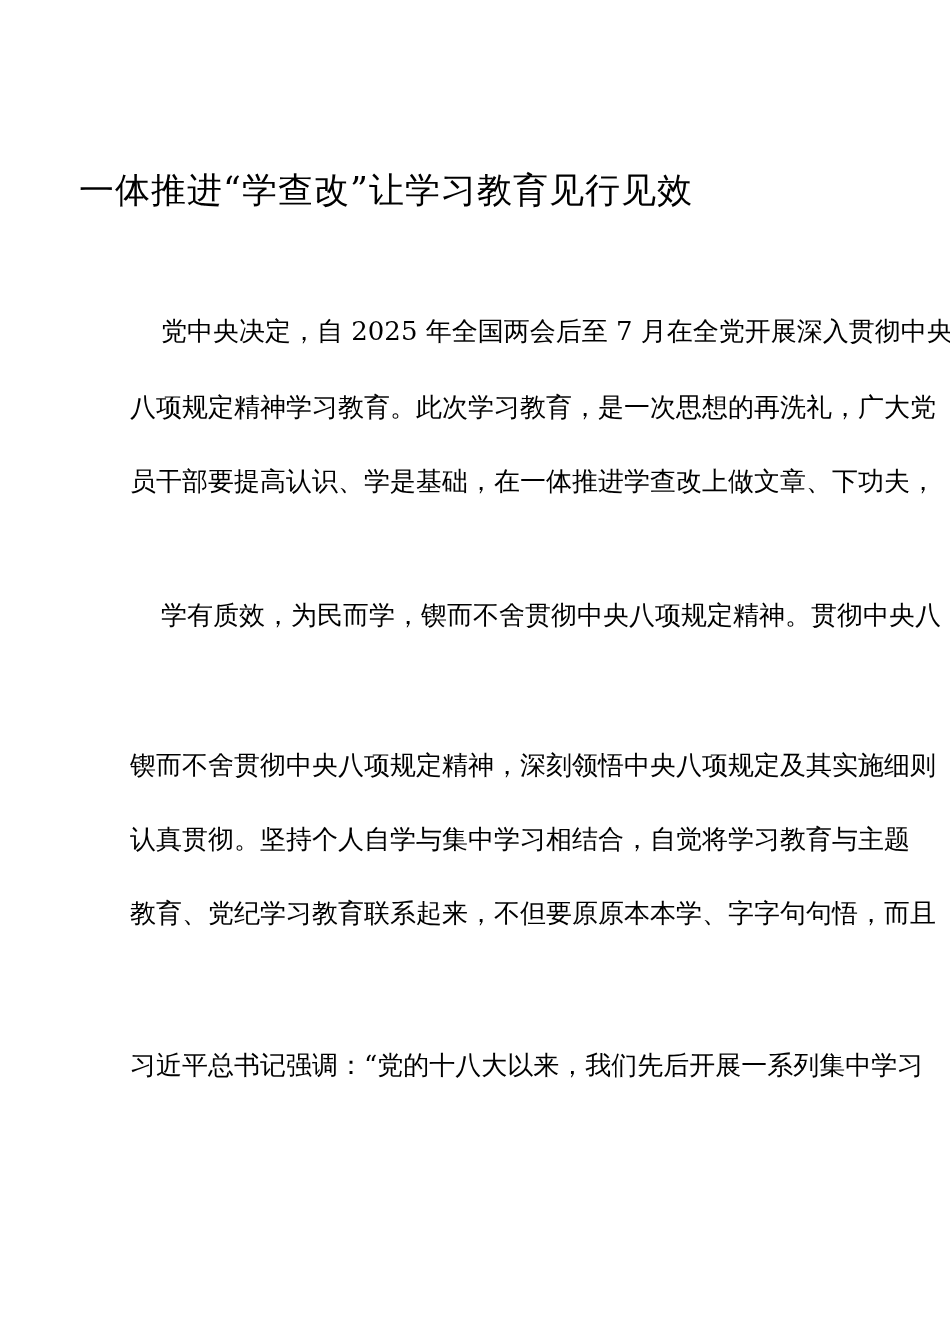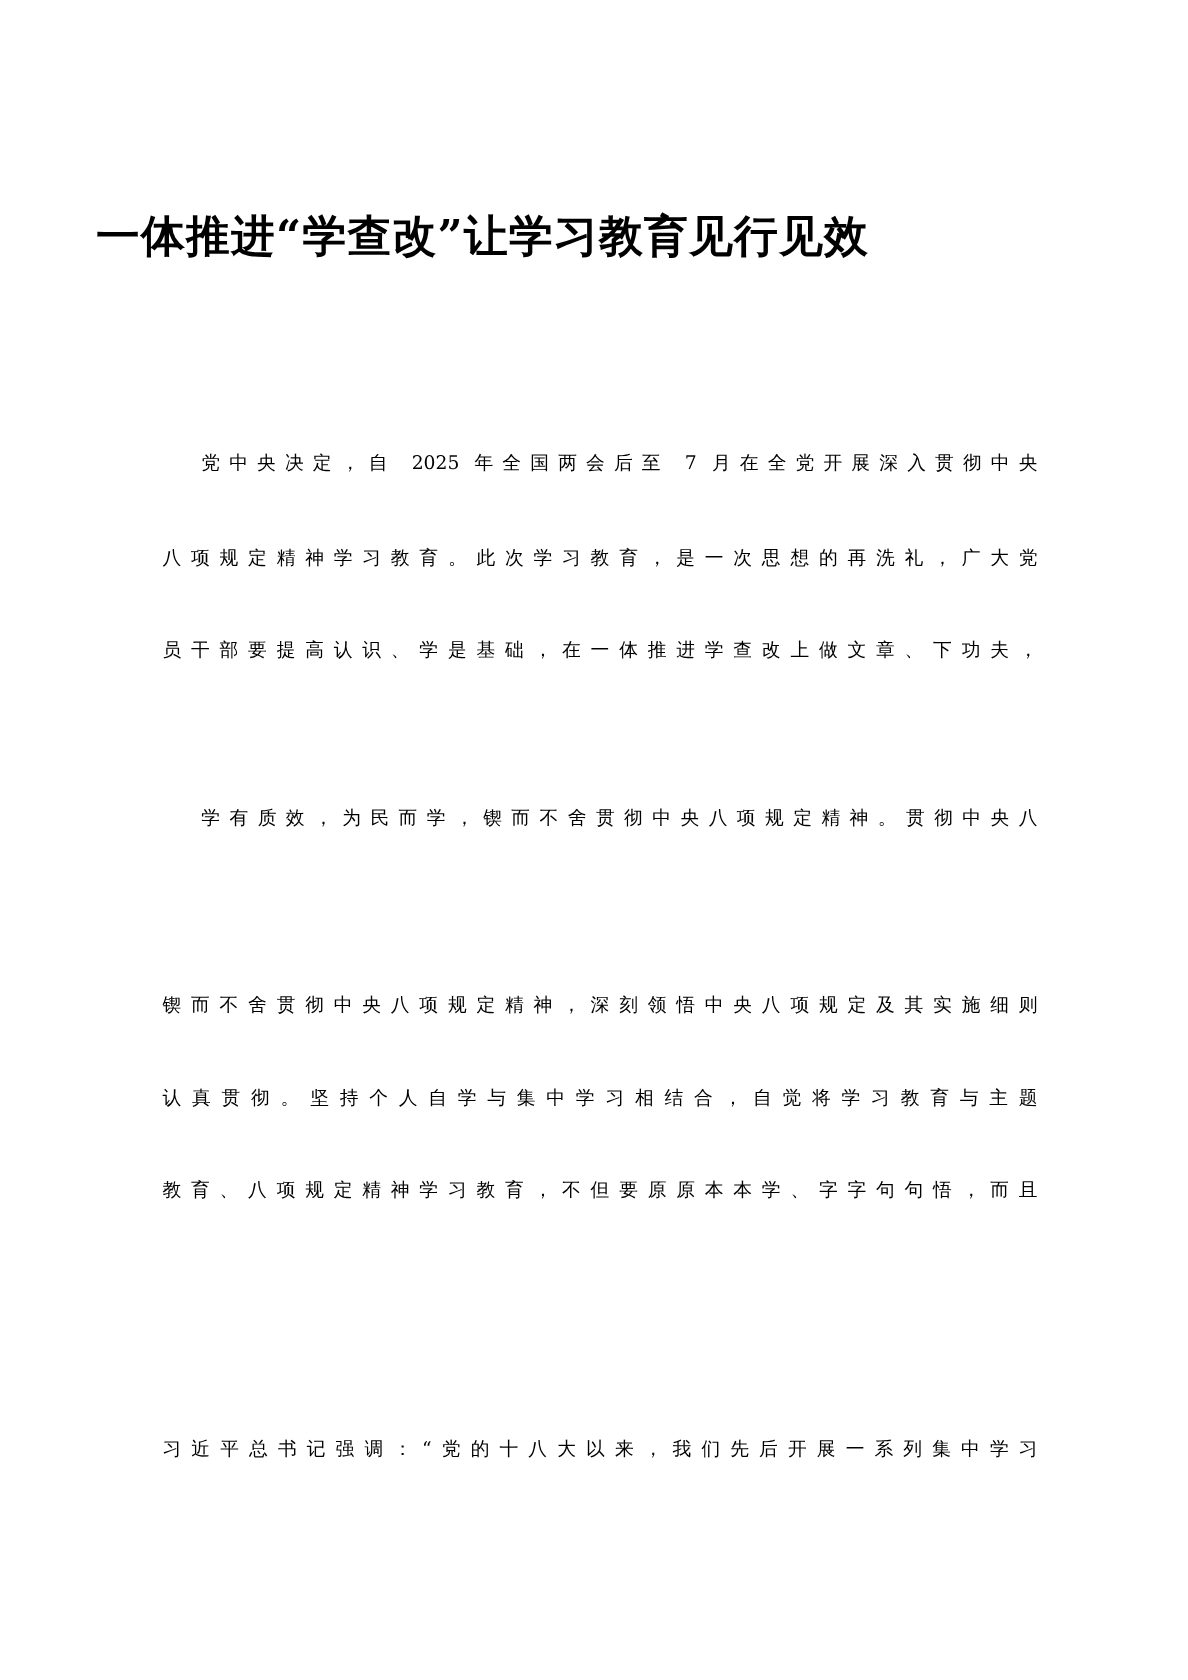--- a/index.html
+++ b/index.html
@@ -22,36 +22,35 @@
       height: 1344px;
       background: #ffffff;
     }
     .title {
       position: absolute;
       left: 0;
       top: 166px;
       width: 772px;
       text-align: center;
       font-size: 35px;
-      font-weight: bold;
+      font-weight: normal;
       letter-spacing: 1px;
       line-height: 48px;
       white-space: nowrap;
     }
     .line {
       position: absolute;
       left: 130px;
       width: 700px;
-      font-size: 15px;
+      font-size: 26px;
       line-height: 30px;
       white-space: nowrap;
       text-align: justify;
       text-align-last: justify;
       letter-spacing: 0px;
-      margin-top: 39px;
     }
     .line.indent {
       left: 161px;
       width: 669px;
     }
     .line.last {
       text-align-last: left;
     }
   </style>
 </head>
@@ -60,15 +59,15 @@
 <div class="page">
   <div class="title">一体推进“学查改”让学习教育见行见效</div>
 
   <div class="line indent" style="top:316px;">党中央决定，自 2025 年全国两会后至 7 月在全党开展深入贯彻中央</div>
   <div class="line" style="top:392px;">八项规定精神学习教育。此次学习教育，是一次思想的再洗礼，广大党</div>
   <div class="line" style="top:466px;">员干部要提高认识、学是基础，在一体推进学查改上做文章、下功夫，</div>
 
   <div class="line indent" style="top:600px;">学有质效，为民而学，锲而不舍贯彻中央八项规定精神。贯彻中央八</div>
   <div class="line" style="top:750px;">锲而不舍贯彻中央八项规定精神，深刻领悟中央八项规定及其实施细则</div>
   <div class="line" style="top:824px;">认真贯彻。坚持个人自学与集中学习相结合，自觉将学习教育与主题</div>
-  <div class="line" style="top:898px;">教育、八项规定精神学习教育，不但要原原本本学、字字句句悟，而且</div>
-  <div class="line" style="top:1105px;">习近平总书记强调：“党的十八大以来，我们先后开展一系列集中学习</div>
+  <div class="line" style="top:898px;">教育、党纪学习教育联系起来，不但要原原本本学、字字句句悟，而且</div>
+  <div class="line" style="top:1050px;">习近平总书记强调：“党的十八大以来，我们先后开展一系列集中学习</div>
 </div>
 
 </body></html>

